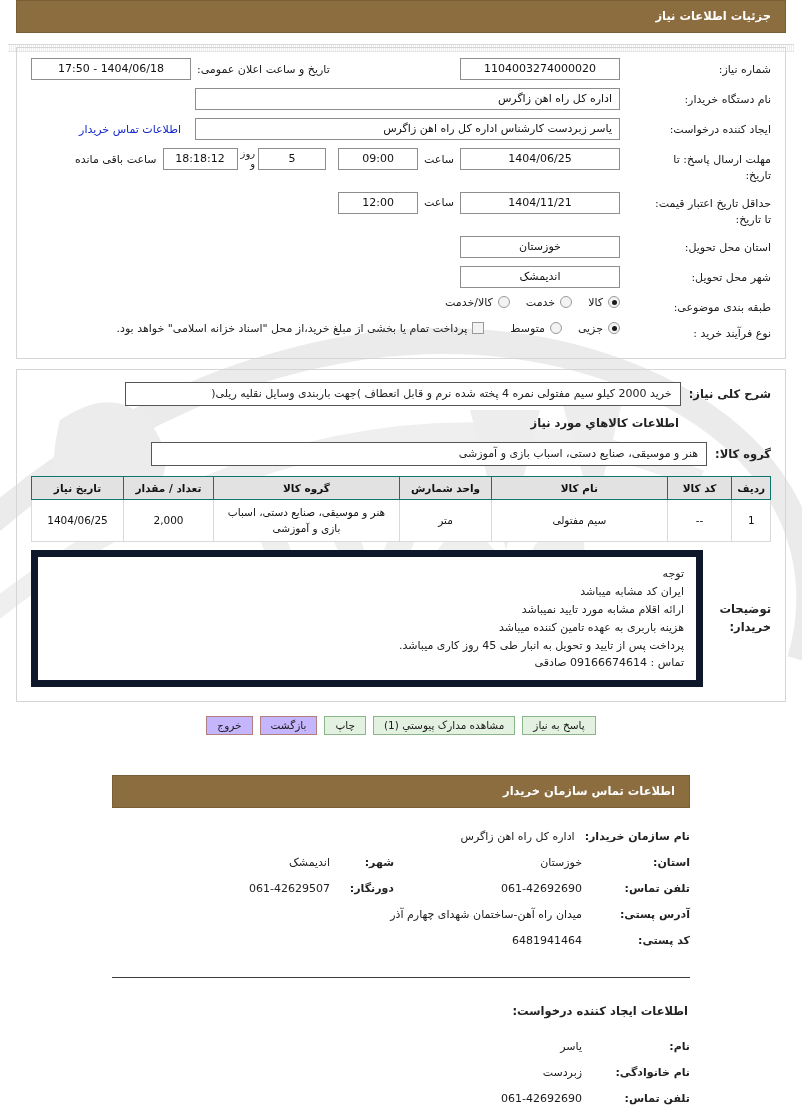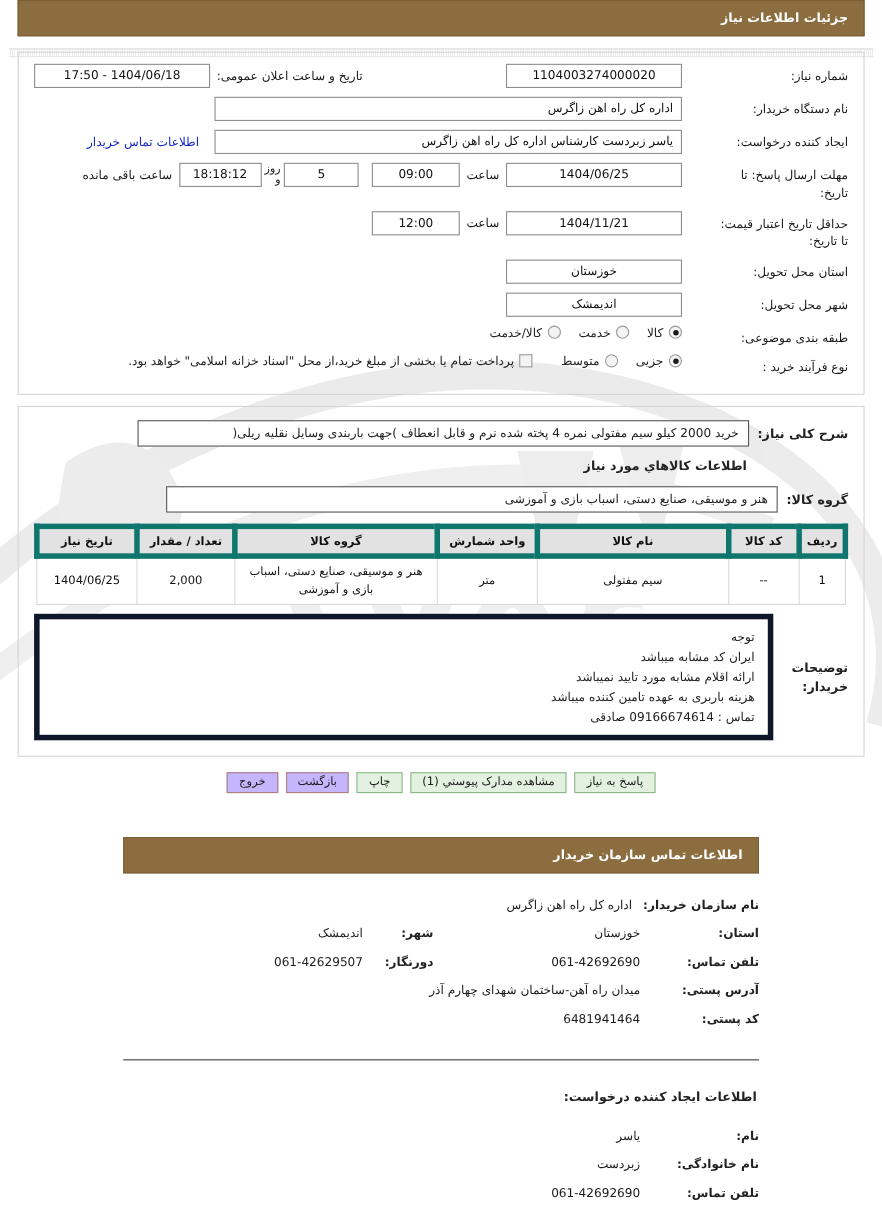--- a/index.html
+++ b/index.html
@@ -212,21 +212,21 @@
   
   table.items {
     width: 100%;
     border-collapse: collapse;
     font-size: 10.5px;
     margin-top: 2px;
     background: #fff;
   }
   table.items th {
     background: #e2e2e2;
-    border: 5px solid #0f766e;
+    border: 1px solid #0f766e;
     font-weight: bold;
     padding: 5px 4px;
     color: #111;
     font-size: 10.5px;
   }
   table.items td {
     border: 1px solid #d9d9d9;
     padding: 5px 4px;
     text-align: center;
     background: #ffffff;
@@ -243,21 +243,21 @@
   .notes-label {
     font-weight: bold;
     font-size: 11.5px;
     flex: 0 0 68px;
     display: flex;
     align-items: center;
     line-height: 1.5;
   }
   .notes-box {
     flex: 1 1 auto;
-    border: 5px solid #0f172a;
+    border: 7px solid #0f172a;
     background: #fff;
     padding: 8px 12px 8px 8px;
     min-height: 96px;
     font-size: 11px;
     line-height: 1.62;
     text-align: right;
   }
   .notes-box div { white-space: nowrap; }
 
   
@@ -522,20 +522,21 @@
         <span>
           <span>توضیحات</span><br>
           <span>خریدار:</span>
         </span>
       </div>
       <div class="notes-box">
         <div>توجه</div>
         <div>ایران کد مشابه میباشد</div>
         <div>ارائه اقلام مشابه مورد تایید نمیباشد</div>
         <div>هزینه باربری به عهده تامین کننده میباشد</div>
+        <div>پرداخت پس از تایید و تحویل به انبار طی 45 روز کاری میباشد.</div>
         <div>تماس : 09166674614 صادقی</div>
       </div>
     </div>
 
   </div>
 
   <div class="btnbar">
     <button class="btn green">پاسخ به نیاز</button>
     <button class="btn green">مشاهده مدارک پیوستي (1)</button>
     <button class="btn green">چاپ</button>

